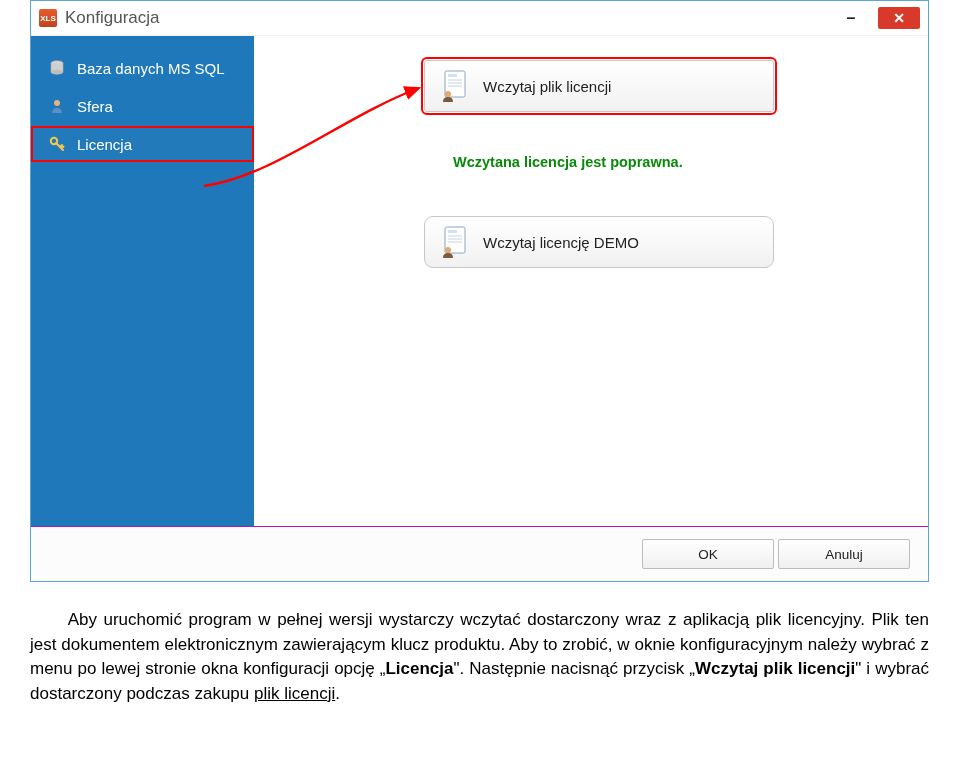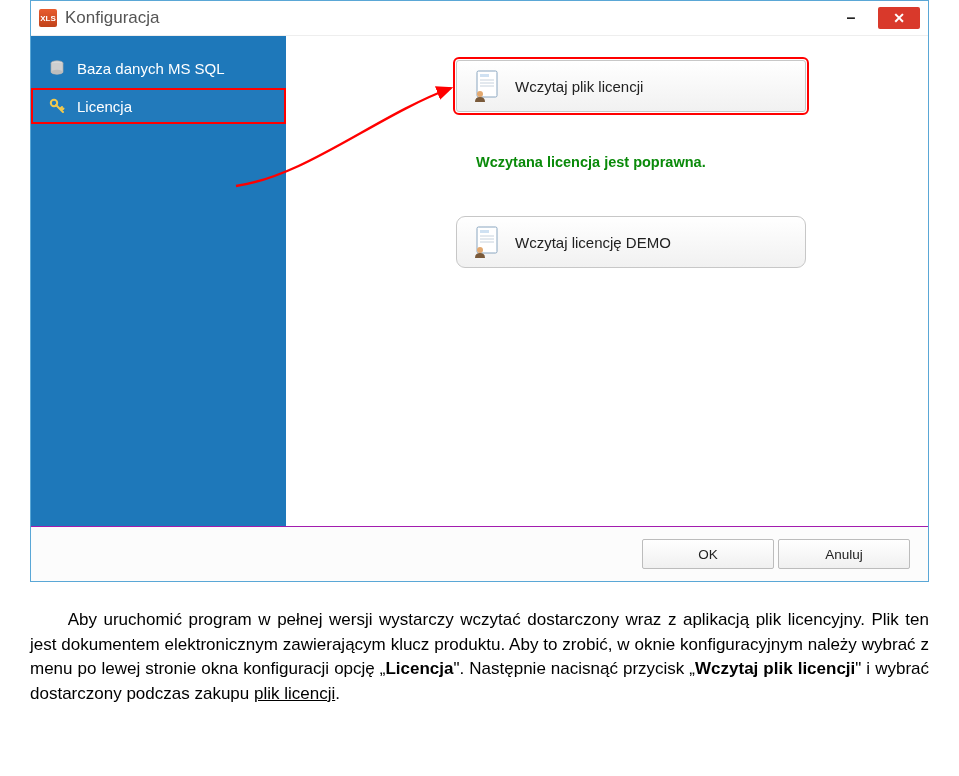--- a/index.html
+++ b/index.html
@@ -63,21 +63,21 @@
     background: linear-gradient(#e85c2e,#c0421a);
     border-radius: 2px;
     display: flex; align-items: center; justify-content: center;
     color: #fff; font-size: 8px; font-weight: bold;
   }
   .window-body {
     display: flex;
     height: 490px;
   }
   .sidebar {
-    width: 255px;
+    width: 223px;
     background: #1e78ba;
     color: #fff;
     padding-top: 12px;
     box-sizing: border-box;
   }
   .sidebar-item {
     display: flex;
     align-items: center;
     gap: 10px;
     padding: 8px 16px;
@@ -113,21 +113,21 @@
     box-sizing: border-box;
     font-size: 15px;
     color: #222;
   }
   .btn-highlight { outline: 2px solid #ff0000; outline-offset: 1px; }
   .doc-icon {
     width: 28px; height: 32px;
   }
   .status-text {
     position: absolute;
-    left: 190px;
+    left: 199px;
     top: 118px;
     color: #0a8a0a;
     font-weight: 600;
     font-size: 14.5px;
   }
   .footer-buttons {
     display: flex;
     justify-content: flex-end;
     gap: 4px;
     padding: 12px 18px;
@@ -185,20 +185,29 @@
           <span class="icon-box">
             <svg width="18" height="18" viewBox="0 0 18 18">
               <ellipse cx="9" cy="4" rx="6" ry="2.2" fill="#d9d9d9" stroke="#aaa" stroke-width="0.7"></ellipse>
               <path d="M3 4 V13 A6 2.2 0 0 0 15 13 V4" fill="#cfcfcf" stroke="#aaa" stroke-width="0.7"></path>
               <ellipse cx="9" cy="13" rx="6" ry="2.2" fill="#bdbdbd"></ellipse>
             </svg>
           </span>
           <span>Baza danych MS SQL</span>
         </div>
 
+        <div class="sidebar-item">
+          <span class="icon-box">
+            <svg width="16" height="16" viewBox="0 0 16 16">
+              <circle cx="8" cy="5" r="3" fill="#e8b27a"></circle>
+              <path d="M3 15 Q3 10 8 10 Q13 10 13 15 Z" fill="#5a8fbf"></path>
+            </svg>
+          </span>
+          <span>Sfera</span>
+        </div>
 
         <div class="sidebar-item highlight">
           <span class="icon-box">
             <svg width="18" height="18" viewBox="0 0 18 18">
               <circle cx="6" cy="6" r="3.2" fill="none" stroke="#f2c94c" stroke-width="2"></circle>
               <path d="M8 8 L15 15 M12 12 L14 10 M13.5 13.5 L15.5 11.5" stroke="#f2c94c" stroke-width="2" stroke-linecap="round"></path>
             </svg>
           </span>
           <span>Licencja</span>
         </div>

